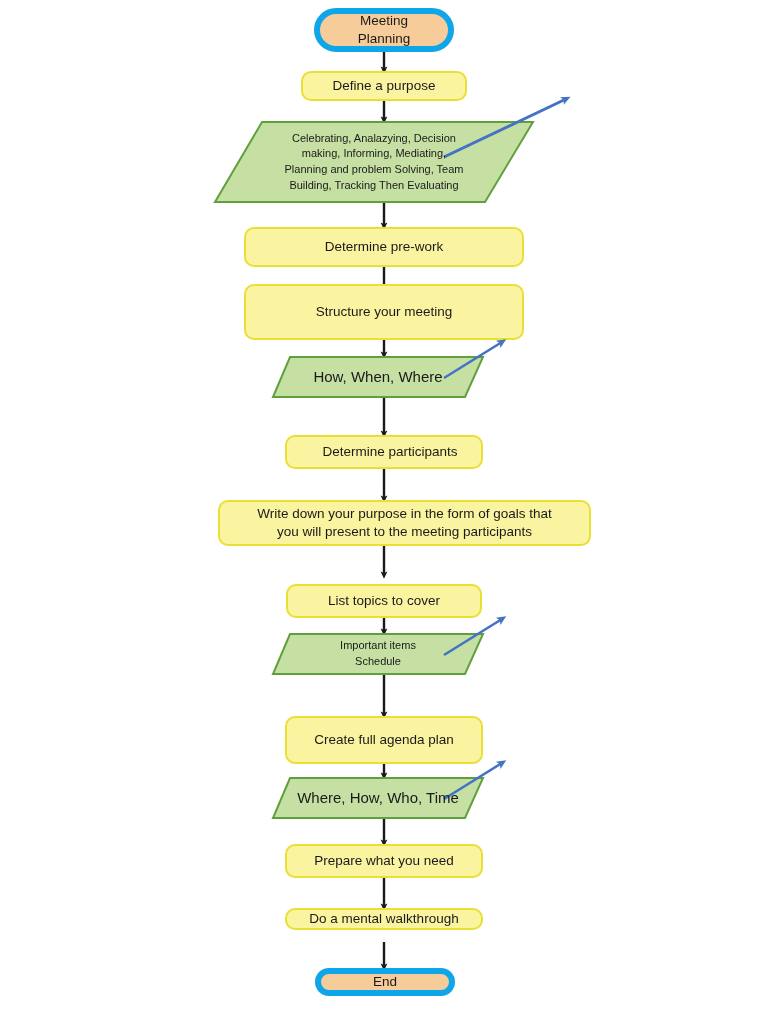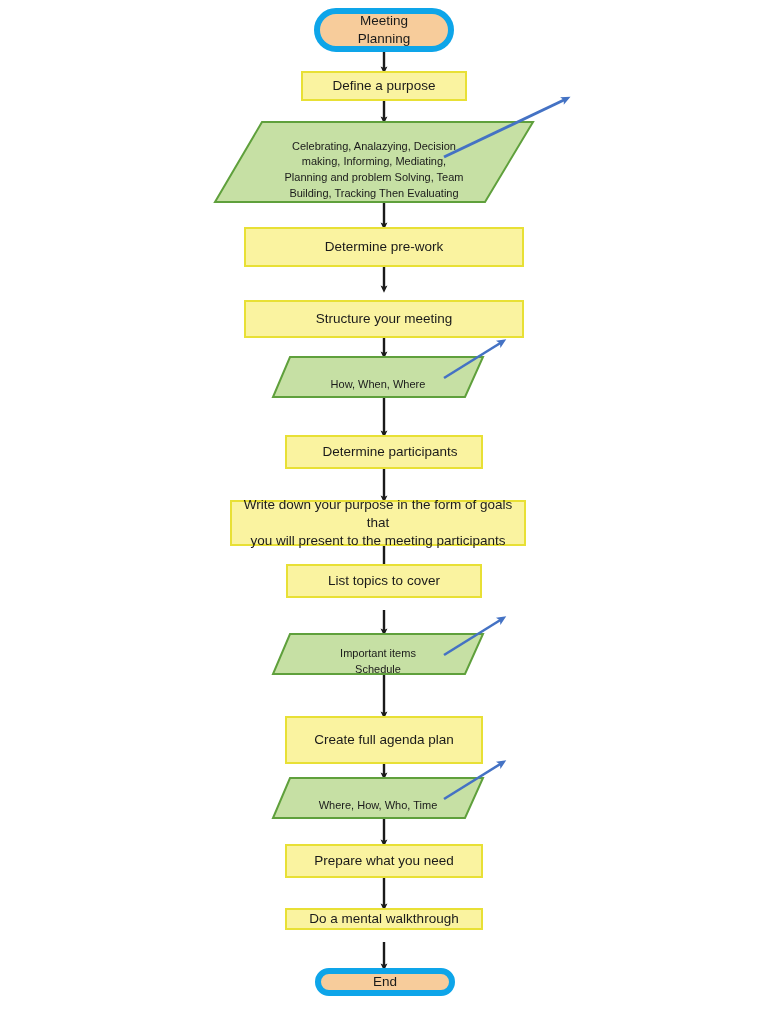--- a/index.html
+++ b/index.html
@@ -20,20 +20,21 @@
     background: #ffffff;
   }
   .node {
     position: absolute;
     box-sizing: border-box;
     display: flex;
     align-items: center;
     justify-content: center;
     text-align: center;
     color: #1a1a1a;
+    border-radius: 10px;
   }
   .node-label {
     display: block;
     width: 100%;
     padding: 0 6px;
     box-sizing: border-box;
     white-space: pre-line;
     line-height: 1.32;
   }
   .shape-terminator {
@@ -52,35 +53,35 @@
   }
   .shape-data-wrap svg {
     position: absolute;
     left: 0;
     top: 0;
     overflow: visible;
   }
   .shape-data-text {
     position: absolute;
     left: 0;
-    top: 8px;
+    top: 0;
     width: 100%;
     height: 100%;
     display: flex;
     align-items: center;
     justify-content: center;
     text-align: center;
     color: #1a1a1a;
     font-size: 11px;
     white-space: pre-line;
     line-height: 1.42;
     pointer-events: none;
   }
   .shape-data-text.small {
-    font-size: 11px;
+    font-size: 15px;
   }
   .connector {
     position: absolute;
     left: 0;
     top: 0;
     width: 768px;
     height: 1024px;
     pointer-events: none;
   }
 </style>
@@ -128,38 +129,38 @@
           <line x1="230" y1="36" x2="352" y2="-22" stroke="#4472C4" stroke-width="3" marker-end="url(#arrowhead-blue)"></line>
         </svg>
         <div class="shape-data-text">Celebrating, Analazying, Decision
 making, Informing, Mediating,
 Planning and problem Solving, Team
 Building, Tracking Then Evaluating</div>
       </div>
       <div class="node shape-process" style="left: 244px; top: 227px; width: 280px; height: 40px;">
         <span class="node-label">Determine pre-work</span>
       </div>
-      <div class="node shape-process" style="left: 244px; top: 300px; width: 280px; height: 38px;">
+      <div class="node shape-process" style="left: 244px; top: 284px; width: 280px; height: 56px;">
         <span class="node-label">Structure your meeting</span>
       </div>
       <div class="shape-data-wrap" style="left: 272px; top: 356px; width: 212px; height: 42px;">
         <svg width="252" height="82">
           <polygon points="18,1 211,1 193,41 1,41" fill="#C6E0A4" stroke="#5FA03C" stroke-width="2"></polygon>
           <line x1="172" y1="22" x2="230" y2="-14" stroke="#4472C4" stroke-width="2.6" marker-end="url(#arrowhead-blue)"></line>
         </svg>
         <div class="shape-data-text small">How, When, Where</div>
       </div>
       <div class="node shape-process" style="left: 285px; top: 435px; width: 198px; height: 34px; padding-left: 12px;">
         <span class="node-label">Determine participants</span>
       </div>
-      <div class="node shape-process" style="left: 218px; top: 500px; width: 296px; height: 46px; margin-left: 12px;">
+      <div class="node shape-process" style="left: 218px; top: 500px; width: 373px; height: 46px;">
         <span class="node-label">Write down your purpose in the form of goals that
 you will present to the meeting participants</span>
       </div>
-      <div class="node shape-process" style="left: 286px; top: 564px; width: 196px; height: 34px;">
+      <div class="node shape-process" style="left: 286px; top: 584px; width: 196px; height: 34px;">
         <span class="node-label">List topics to cover</span>
       </div>
       <div class="shape-data-wrap" style="left: 272px; top: 633px; width: 212px; height: 42px;">
         <svg width="252" height="82">
           <polygon points="18,1 211,1 193,41 1,41" fill="#C6E0A4" stroke="#5FA03C" stroke-width="2"></polygon>
           <line x1="172" y1="22" x2="230" y2="-14" stroke="#4472C4" stroke-width="2.6" marker-end="url(#arrowhead-blue)"></line>
         </svg>
         <div class="shape-data-text">Important items
 Schedule</div>
       </div>

